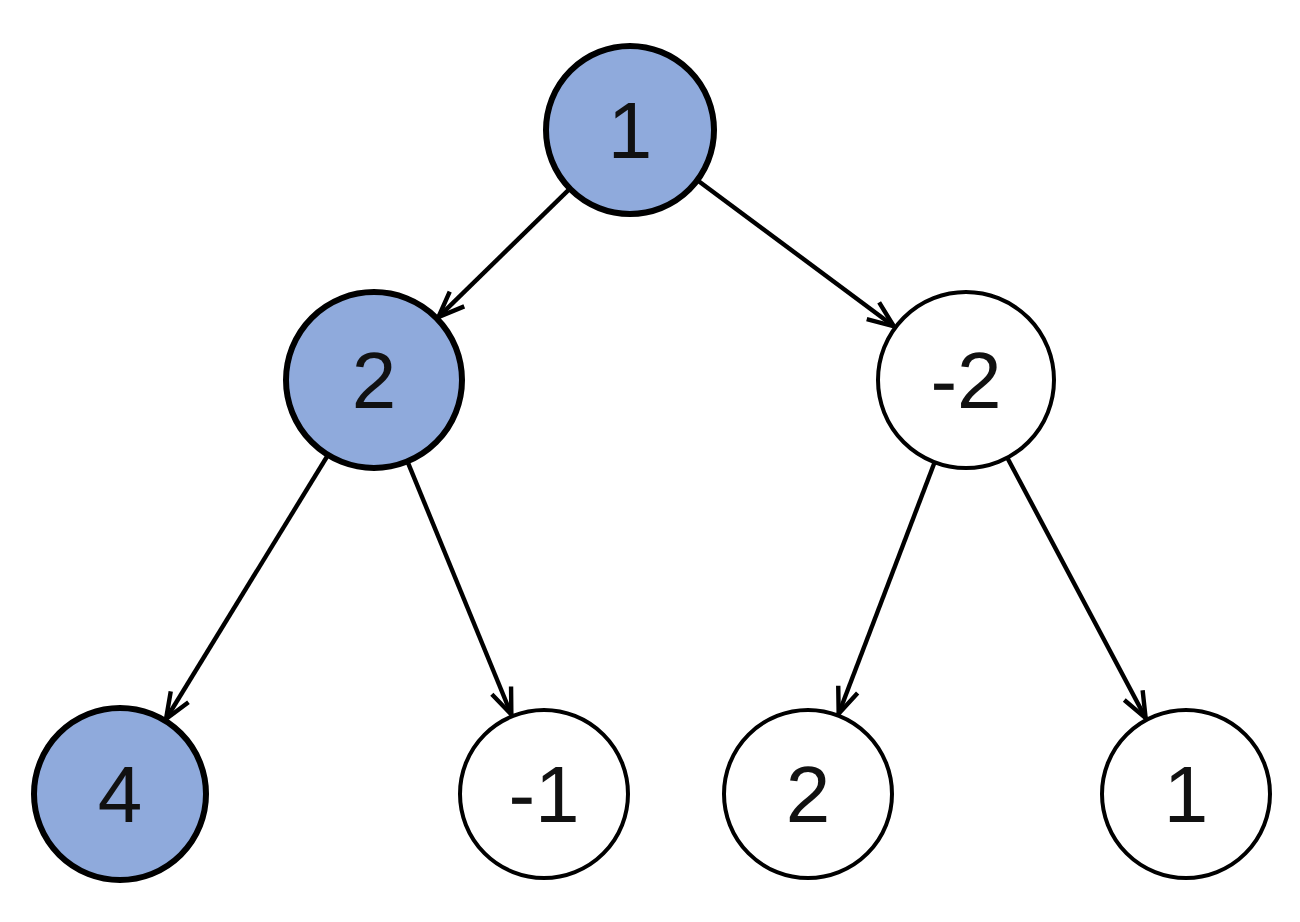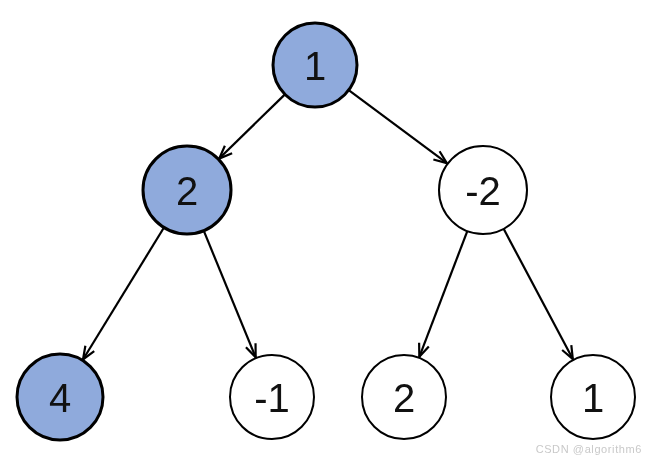--- a/index.html
+++ b/index.html
@@ -121,15 +121,14 @@
           <circle cx="404" cy="397" r="42" class="node-circle-plain"></circle>
           <text x="404" y="398" class="node-label">2</text>
         </g>
         <g>
           <circle cx="593" cy="397" r="42" class="node-circle-plain"></circle>
           <text x="593" y="398" class="node-label">1</text>
         </g>
       </g>
   </svg>
 
-  <div class="watermark">CSDN @algorithm6</div>
 
 </div>
 
 </body></html>

